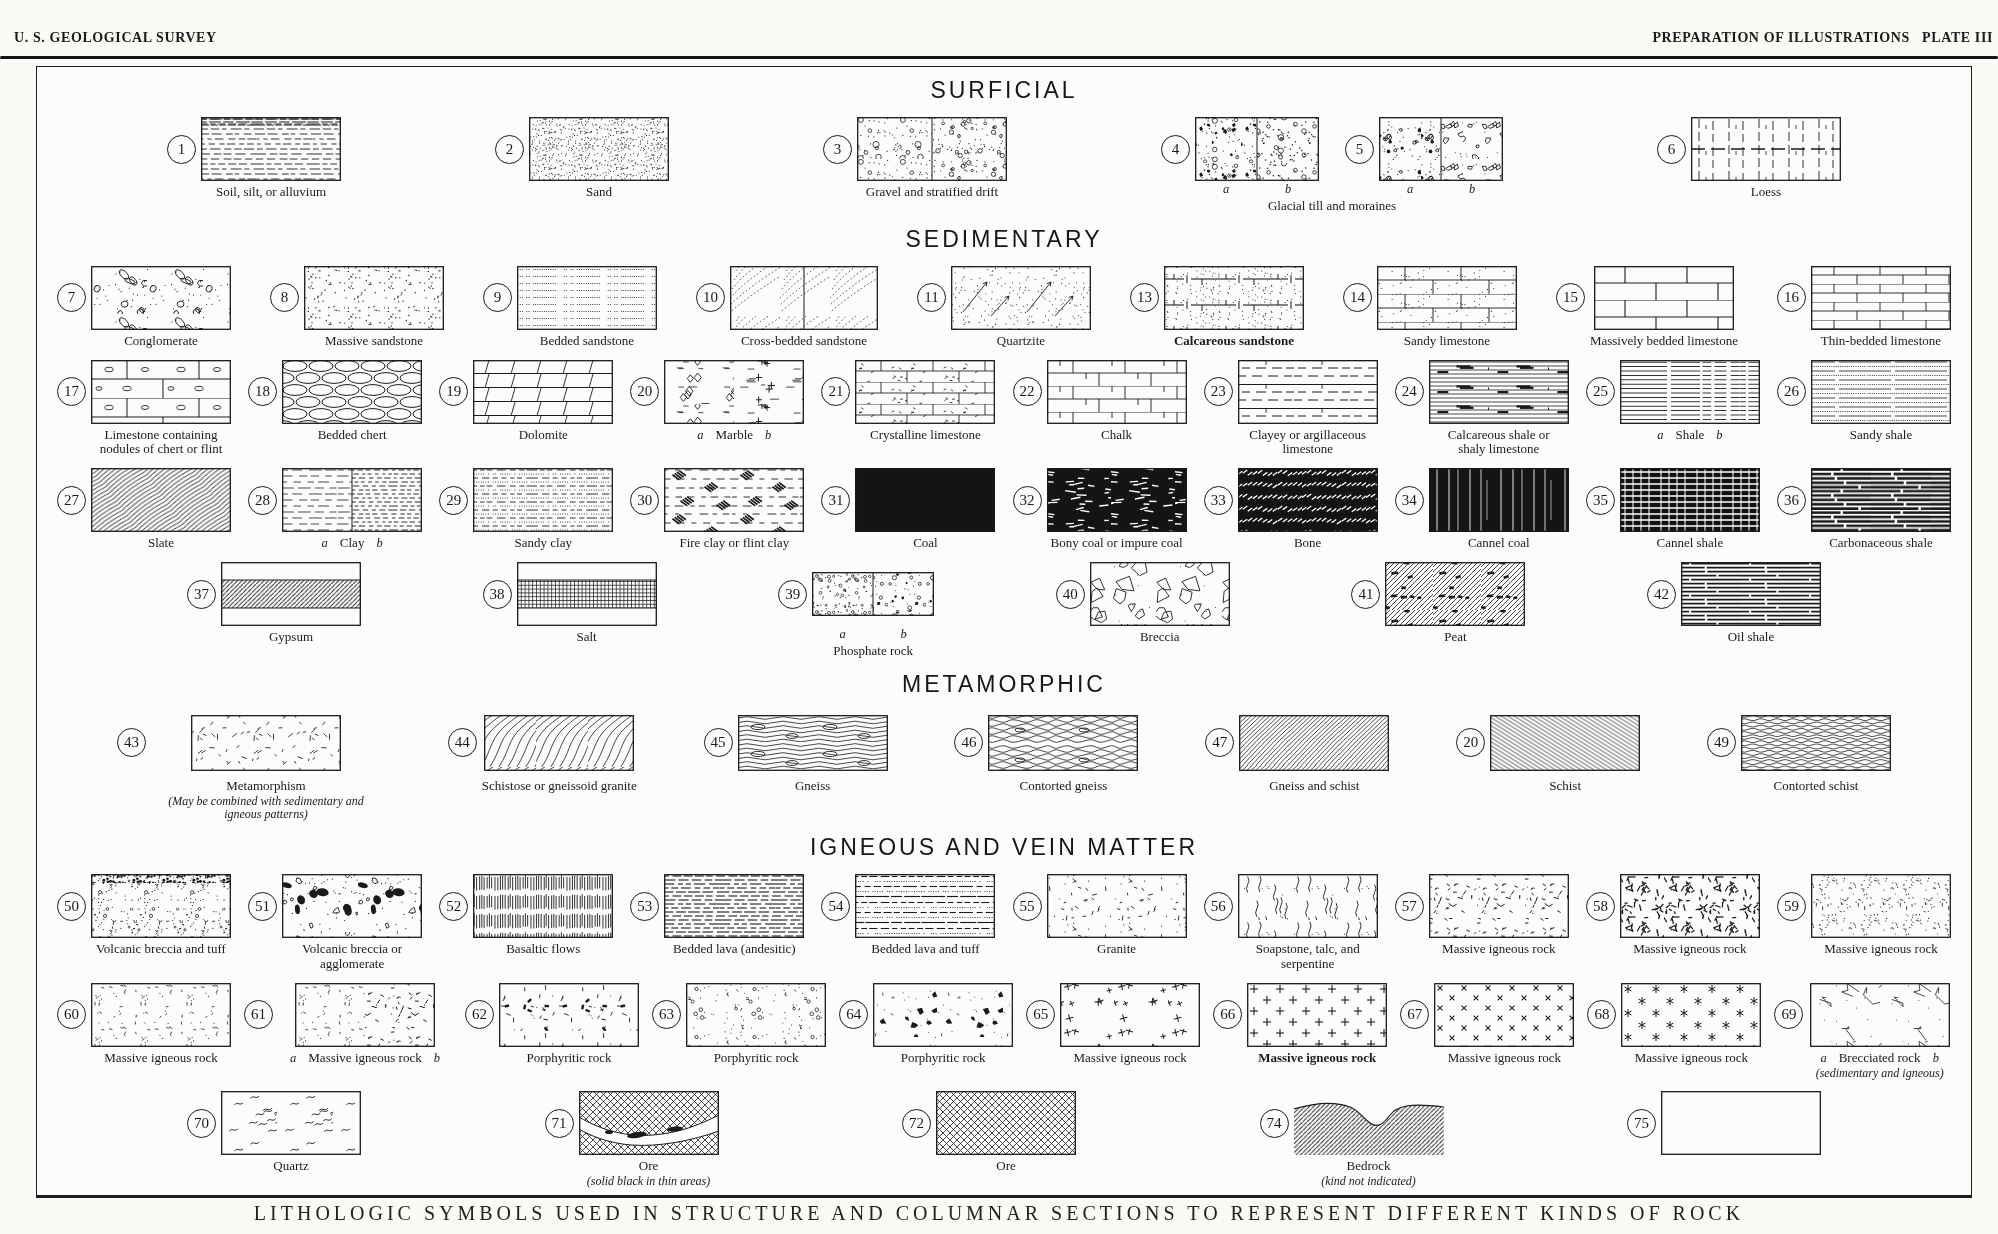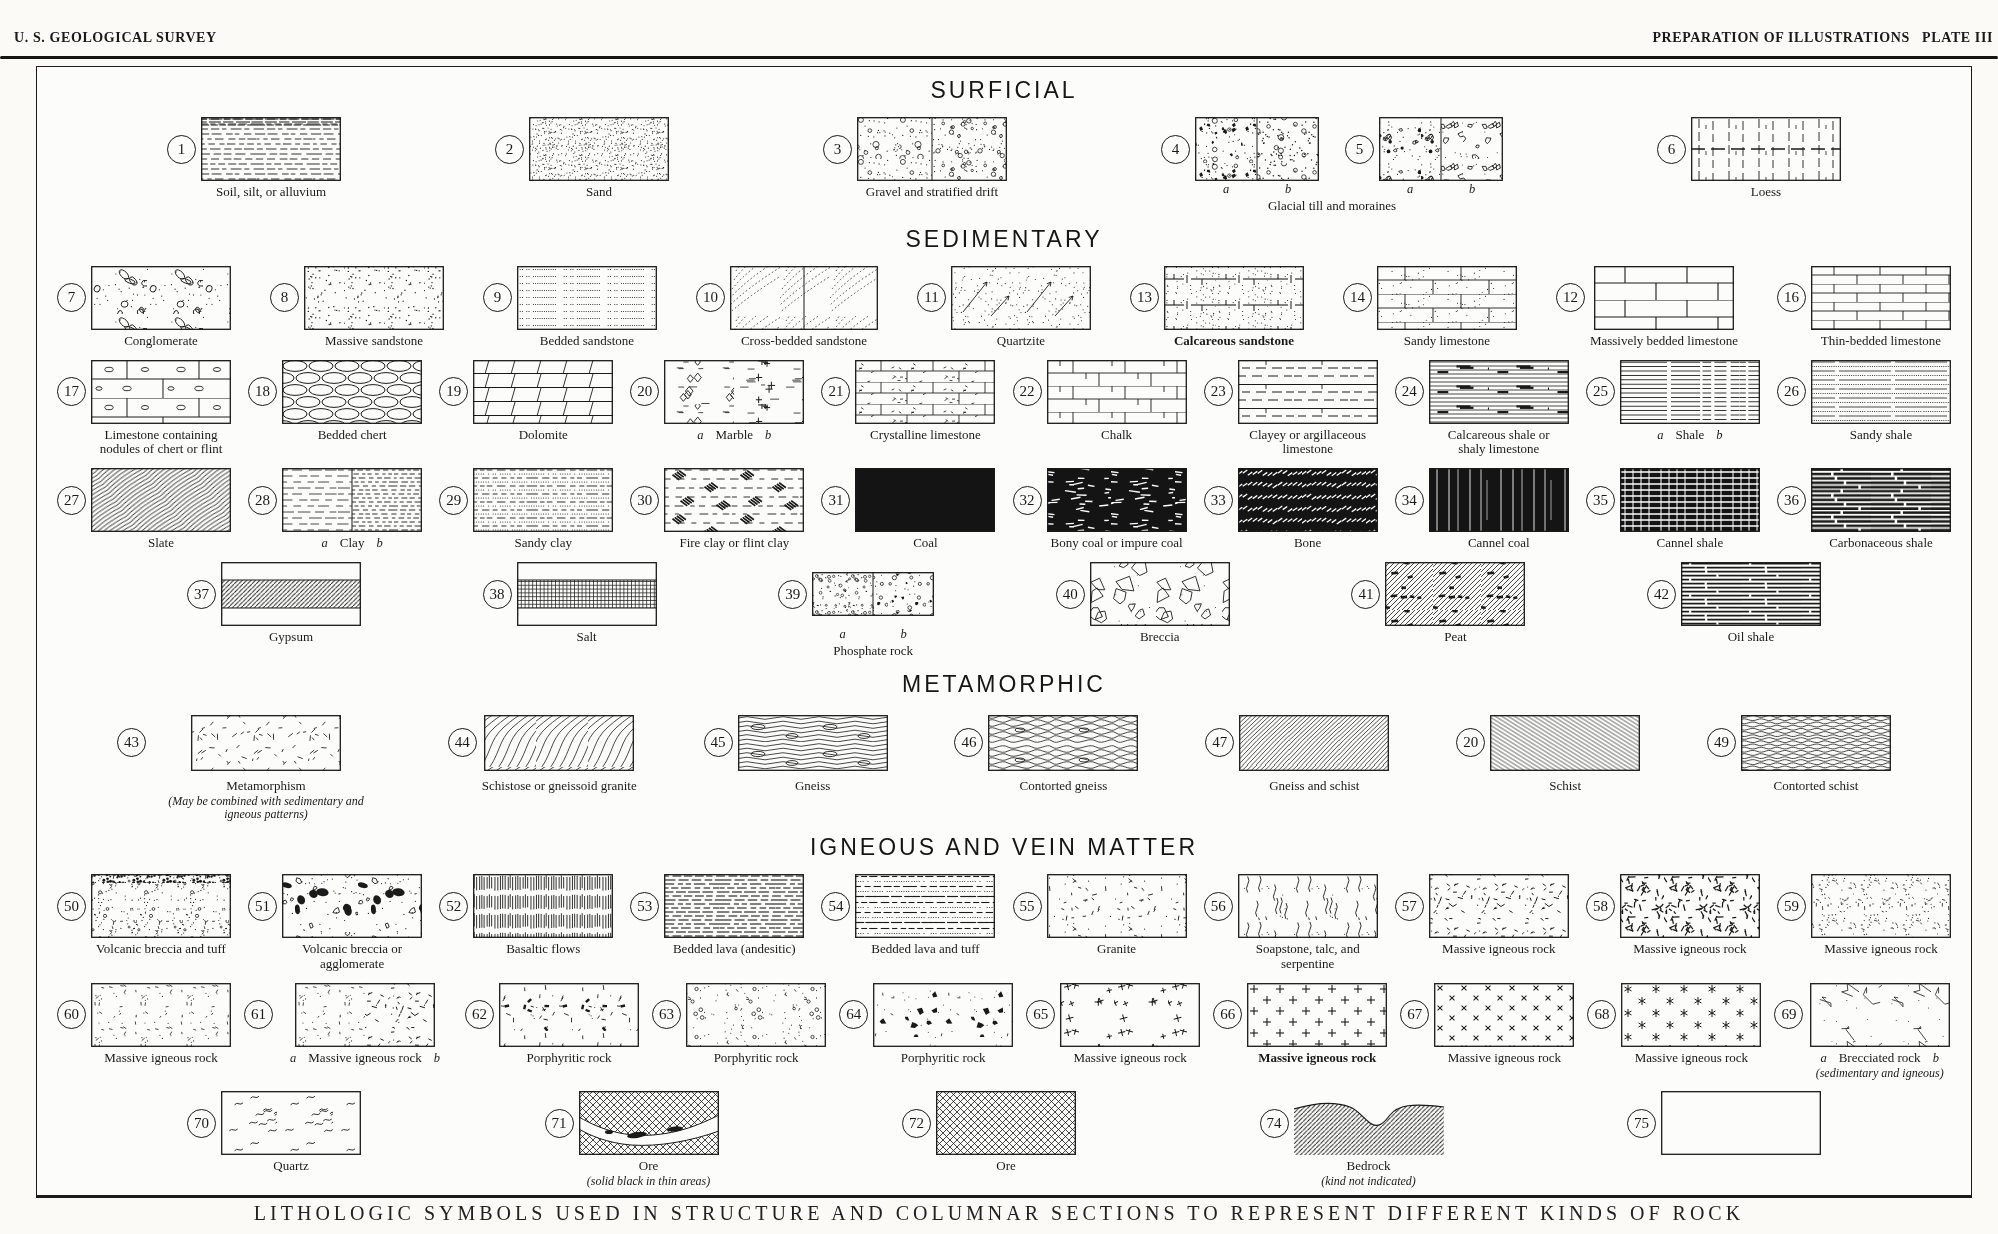--- a/index.html
+++ b/index.html
@@ -2565,21 +2565,21 @@
               <rect x="0.7" y="0.7" width="138.60" height="62.60" fill="none" stroke="#1a1a1a" stroke-width="1.3"></rect>
             </svg>
           </div>
 
       <div class="lbl">Sandy limestone</div>
 
     </div>
       </div>
       <div class="item">
     <div class="numcol">
-          <span class="num">12</span>
+          <span class="num">15</span>
         </div>
     <div class="stack">
       <div class="swbox">
             <svg width="140" height="64">
               <rect x="0.00" y="0.00" width="140.00" height="64.00" fill="url(#brickL)"></rect>
               <rect x="0.7" y="0.7" width="138.60" height="62.60" fill="none" stroke="#1a1a1a" stroke-width="1.3"></rect>
             </svg>
           </div>
 
       <div class="lbl">Massively bedded limestone</div>

